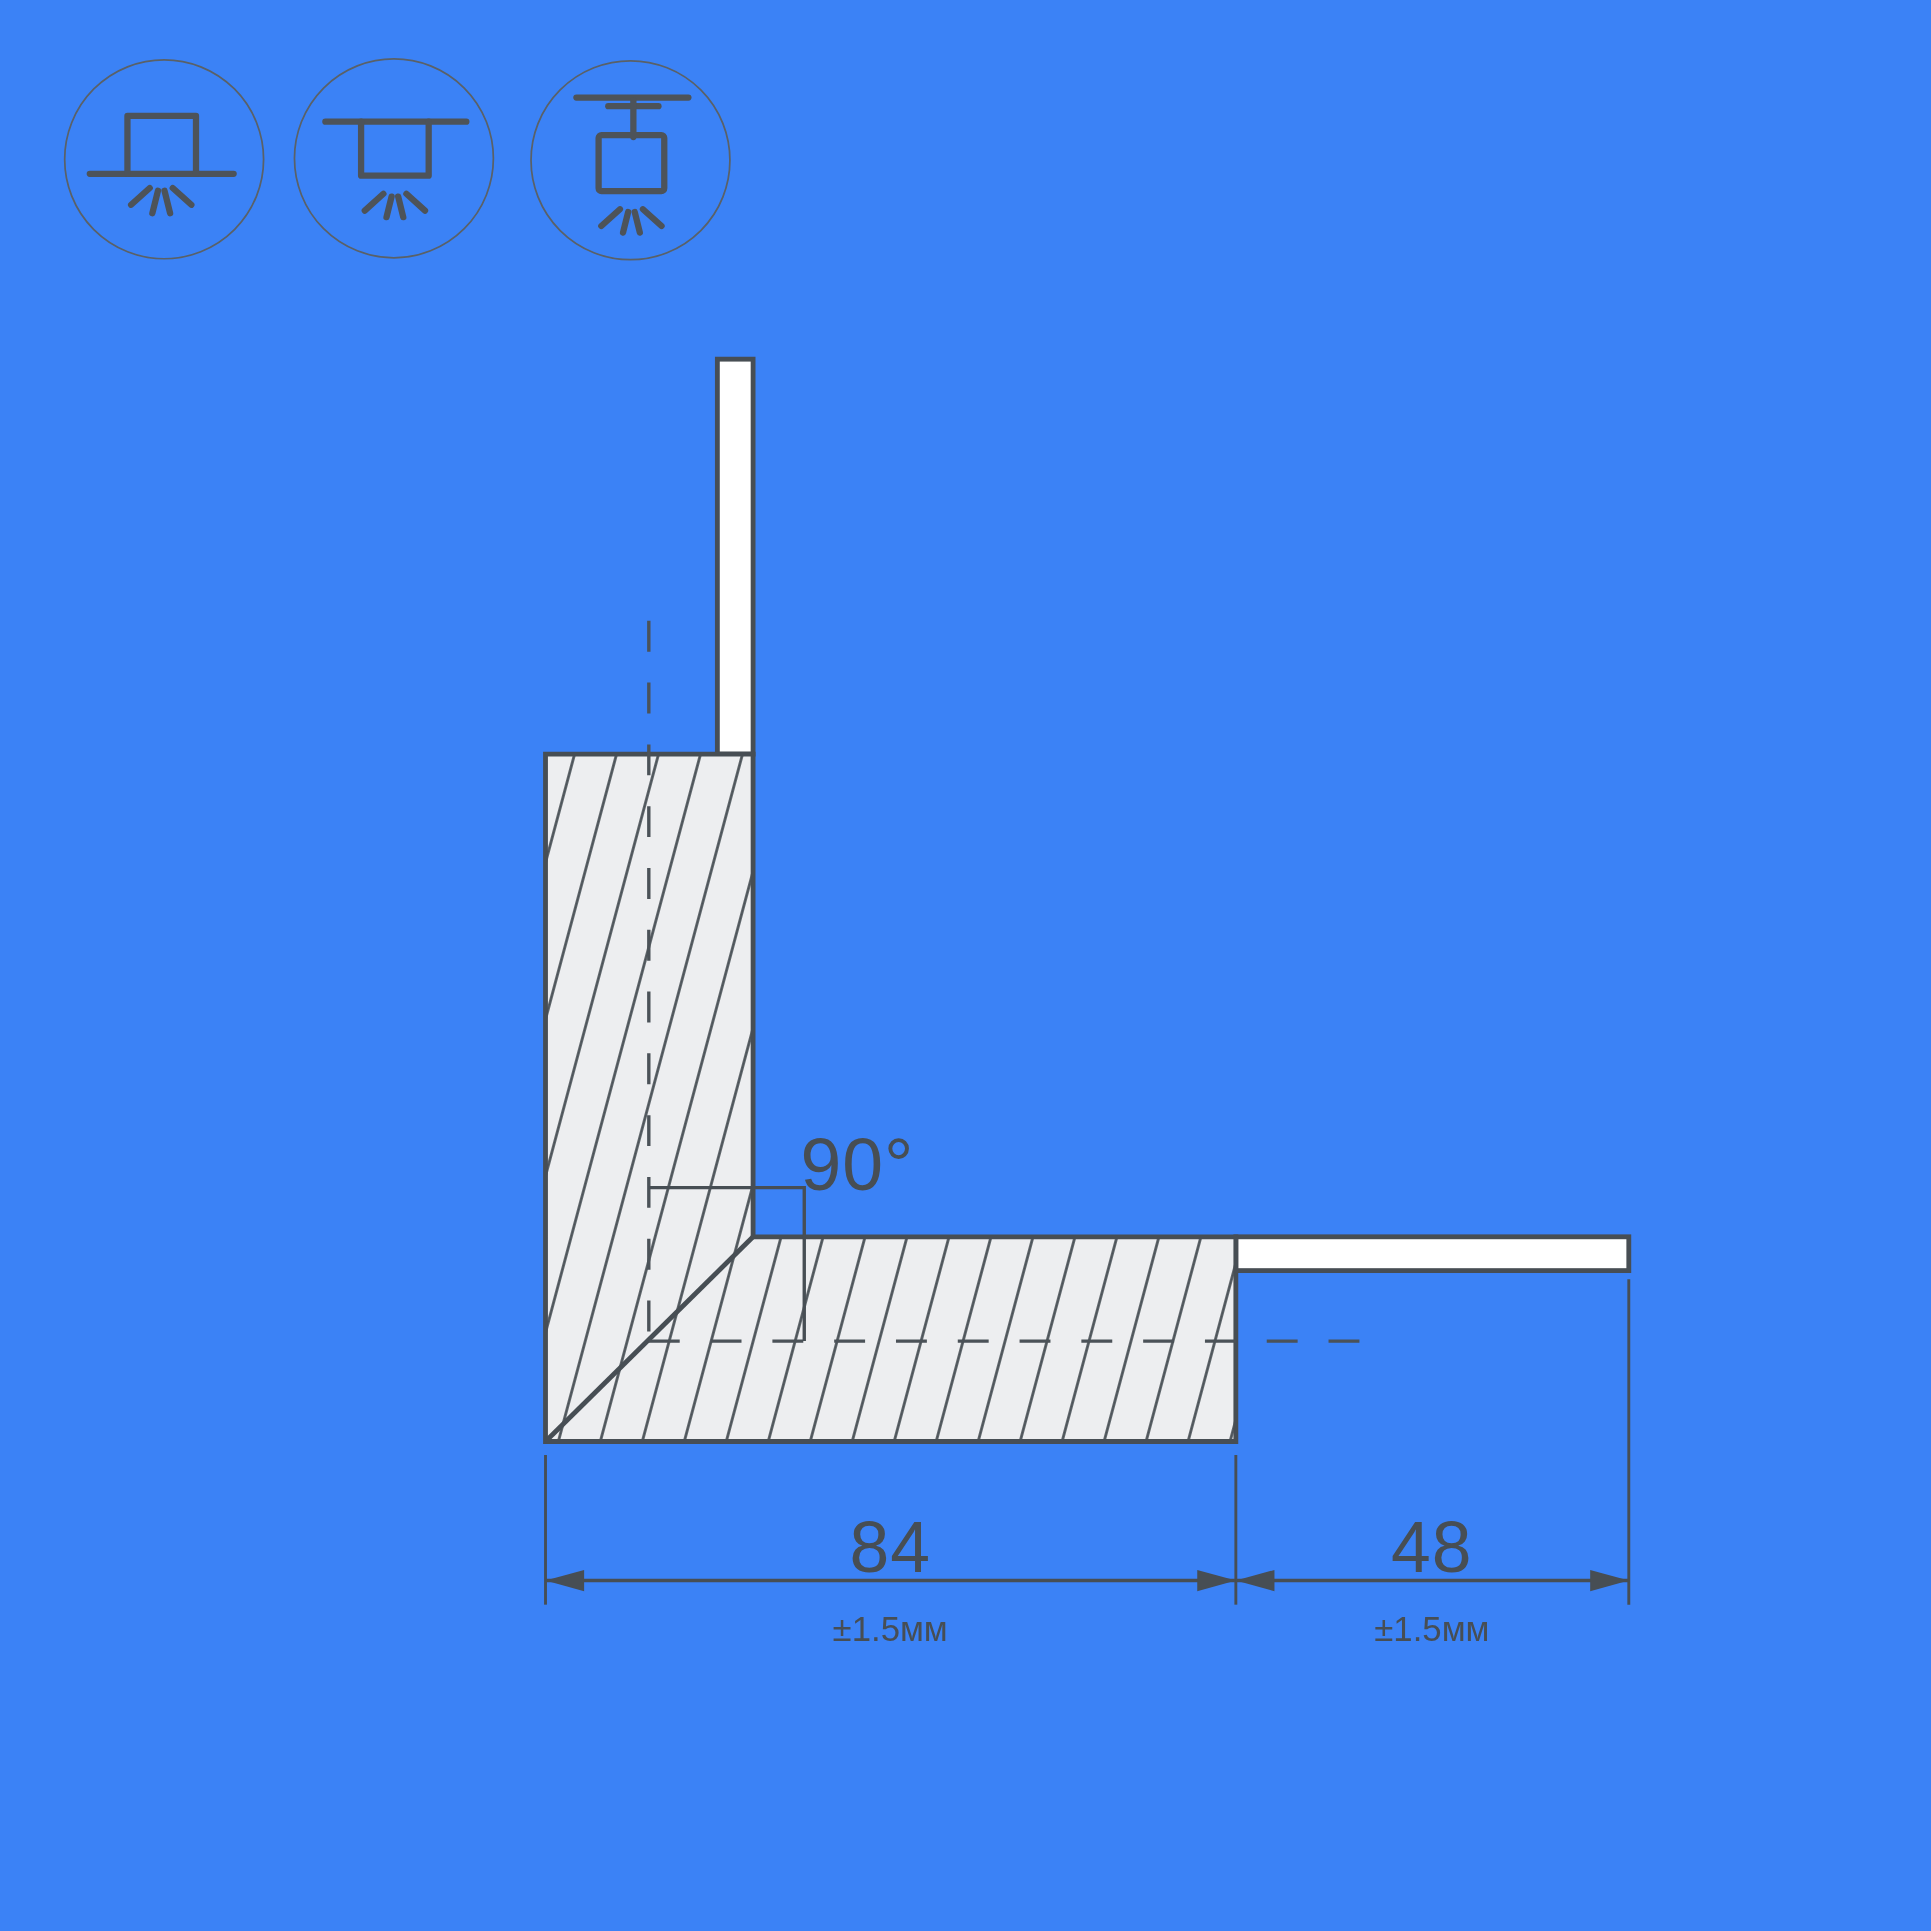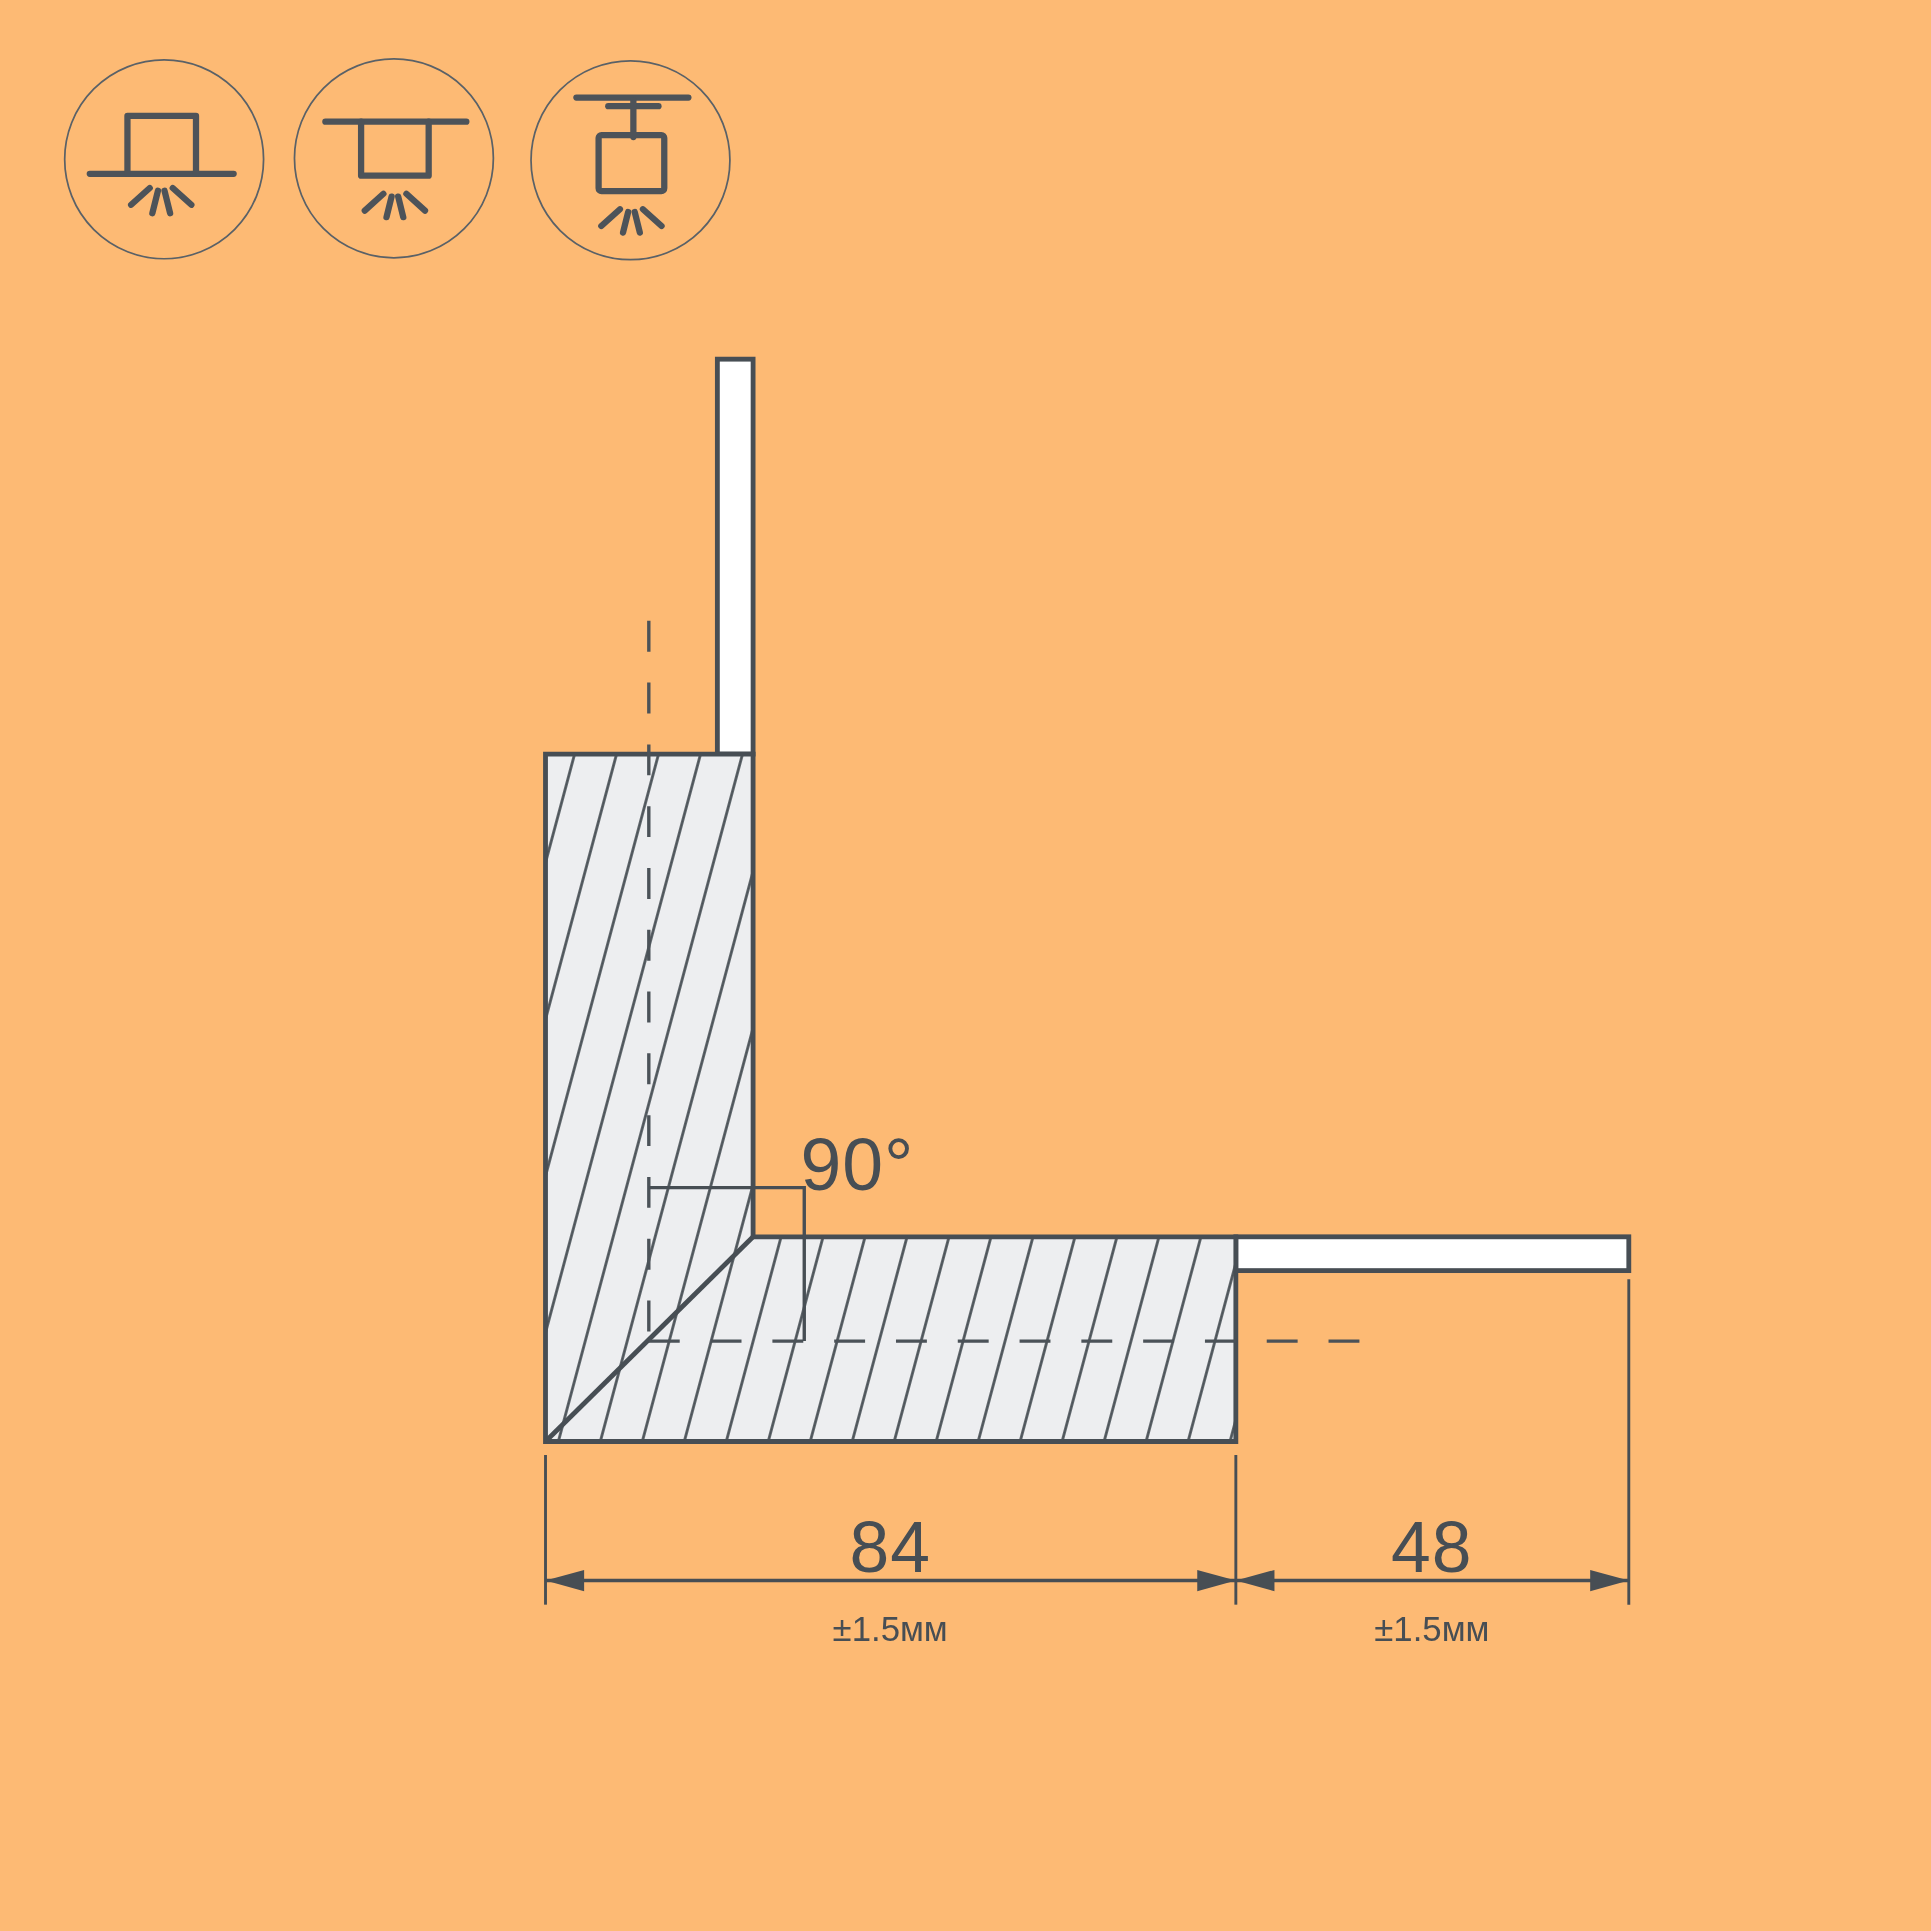--- a/index.html
+++ b/index.html
@@ -4,21 +4,21 @@
 <style>
   html, body {
     margin: 0;
     padding: 0;
     background: #ffffff;
   }
   .stage {
     position: relative;
     width: 1931px;
     height: 1931px;
-    background: #fdba74;
+    background: #3b82f6;
     font-family: "Liberation Sans", sans-serif;
   }
   svg { display: block; }
 
   .outline  { fill: none; stroke: #474e54; stroke-width: 5; }
   .thinline { fill: none; stroke: #474e54; stroke-width: 3;  }
   .dimline  { fill: none; stroke: #474e54; stroke-width: 3.5; }
   .dashline { fill: none; stroke: #4b5258; stroke-width: 3.5; stroke-dasharray: 32 32; }
   .arrow    { fill: #474e54; stroke: none; }
   .whitefill{ fill: #ffffff; stroke: #474e54; stroke-width: 5; }

